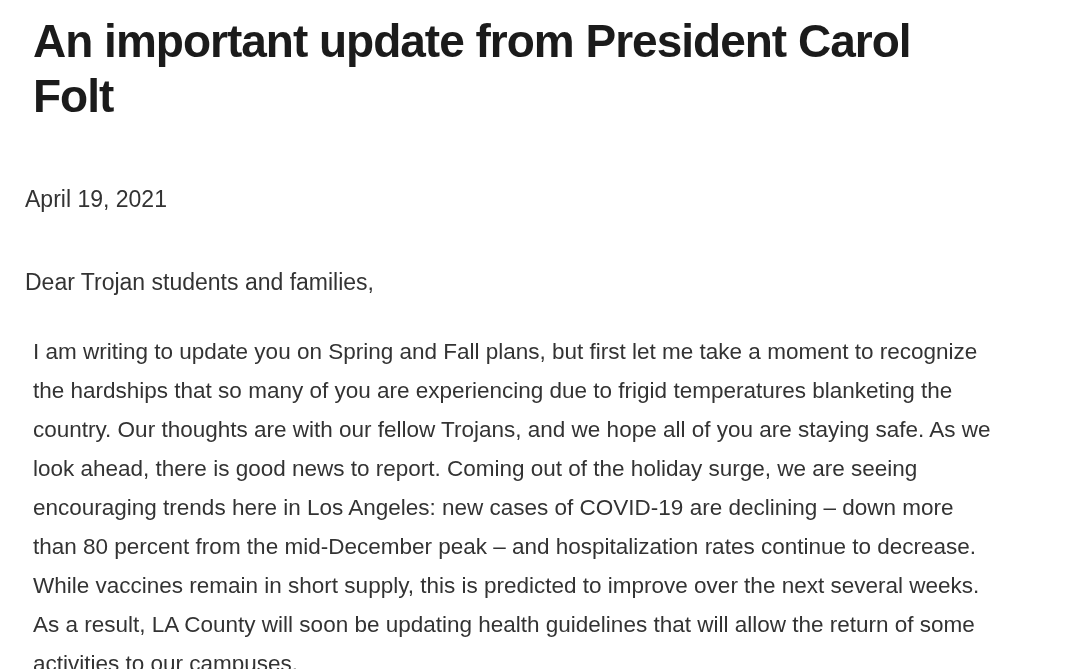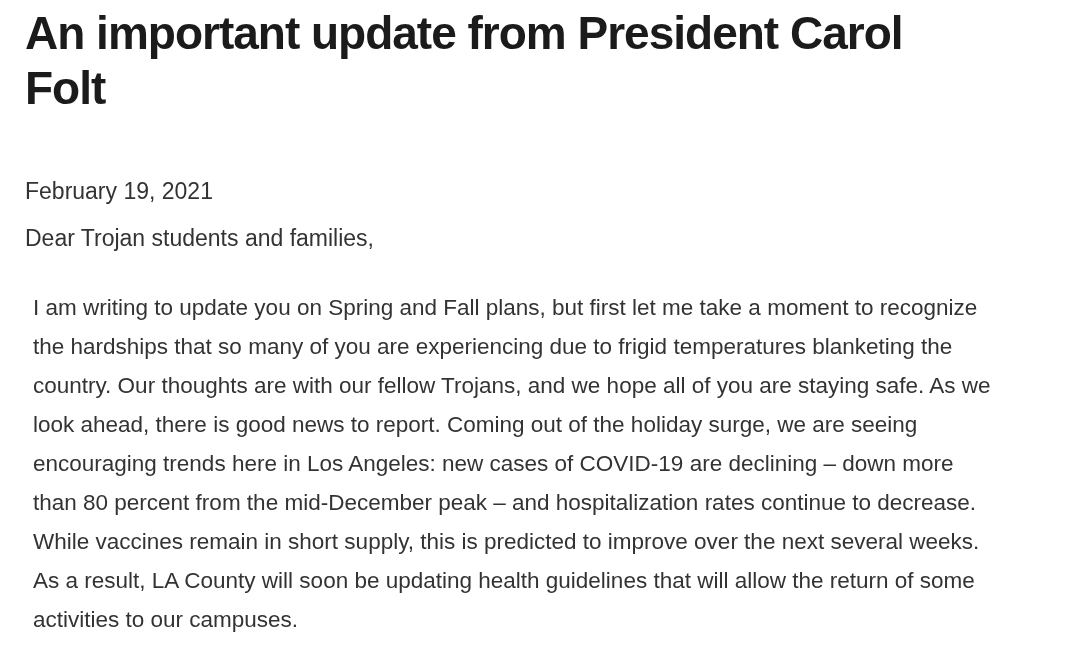--- a/index.html
+++ b/index.html
@@ -12,55 +12,55 @@
     width: 1080px;
     height: 669px;
     overflow: hidden;
     font-family: "Liberation Sans", sans-serif;
     -webkit-font-smoothing: antialiased;
   }
   .article {
     padding: 6px 30px 0 25px;
   }
   .page-title {
-    margin: 0;
+    margin: 8px;
     max-width: 950px;
     font-size: 46px;
     line-height: 1.2;
     font-weight: 900;
     letter-spacing: -1px;
     color: var(--heading_text, #1b1b1b);
   }
   .letter-date {
     margin: 60px 0 0 0;
     font-size: 23px;
     line-height: 1.35;
     font-weight: 400;
     color: var(--body_text, #333333);
   }
   .letter-salutation {
-    margin: 16px 0 0 0;
+    margin: 52px 0 0 0;
     font-size: 23px;
     line-height: 1.35;
     font-weight: 400;
     color: var(--body_text, #333333);
   }
   .letter-paragraph {
     margin: 34px 0 0 8px;
     max-width: 958px;
     font-size: 22.5px;
     line-height: 39px;
     font-weight: 400;
     color: var(--body_text, #333333);
   }
 </style>
 </head>
 <body style="background: rgb(255, 255, 255);">
 
 <main class="article">
   <h1 class="page-title">An important update from President Carol Folt</h1>
 
-  <p class="letter-date">February 19, 2021</p>
+  <p class="letter-date">April 19, 2021</p>
 
   <p class="letter-salutation">Dear Trojan students and families,</p>
 
   <p class="letter-paragraph">I am writing to update you on Spring and Fall plans, but first let me take a moment to recognize the hardships that so many of you are experiencing due to frigid temperatures blanketing the country. Our thoughts are with our fellow Trojans, and we hope all of you are staying safe. As we look ahead, there is good news to report. Coming out of the holiday surge, we are seeing encouraging trends here in Los Angeles: new cases of COVID-19 are declining – down more than 80 percent from the mid-December peak – and hospitalization rates continue to decrease. While vaccines remain in short supply, this is predicted to improve over the next several weeks. As a result, LA County will soon be updating health guidelines that will allow the return of some activities to our campuses.</p>
 </main>
 
 </body></html>

